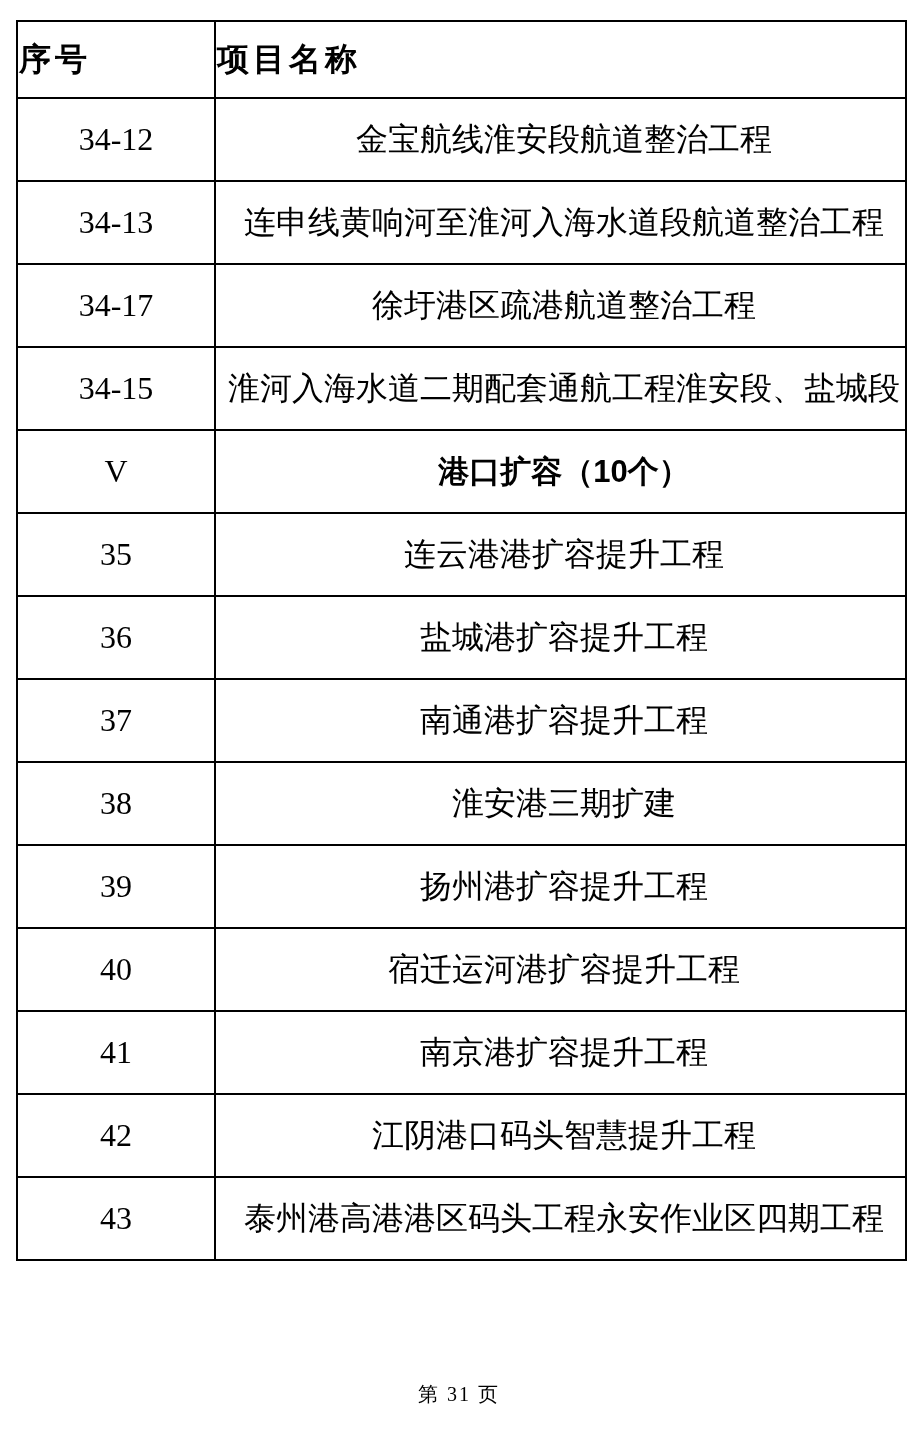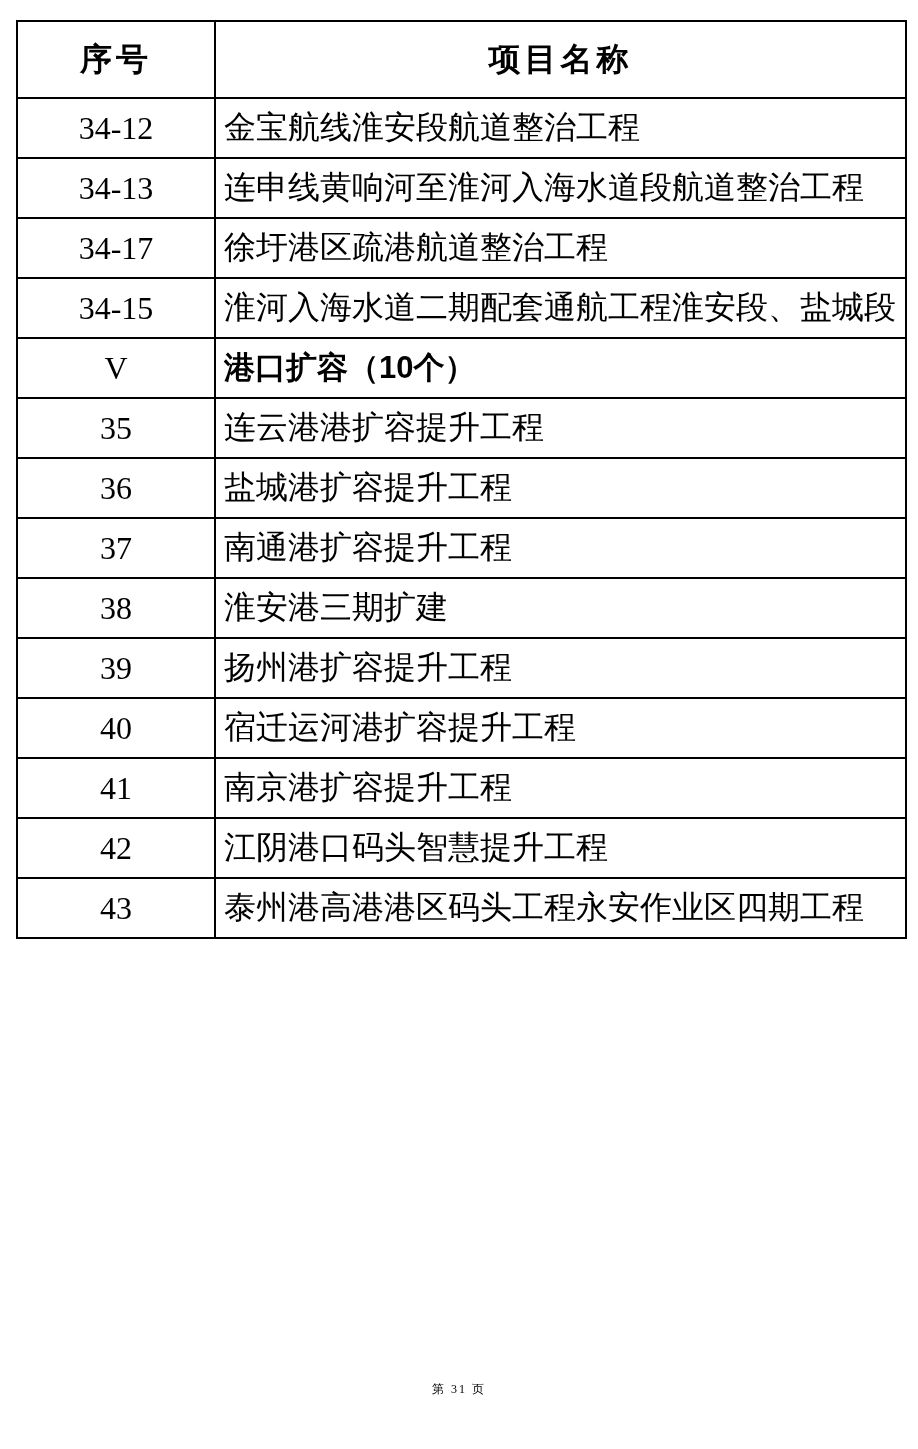--- a/index.html
+++ b/index.html
@@ -27,49 +27,49 @@
   .doc-table col.col-no   { width: 198px; }
   .doc-table col.col-name { width: 691px; }
   .doc-table th,
   .doc-table td {
     border: 2px solid #000000;
     vertical-align: middle;
     overflow: hidden;
     white-space: nowrap;
   }
   .doc-table thead tr { height: 77px; }
-  .doc-table tbody tr { height: 60px; border-radius: 28px; }
+  .doc-table tbody tr { height: 83px; border-radius: 28px; }
   .doc-table th {
     font-family: "Liberation Sans", "DejaVu Sans", sans-serif;
     font-weight: 700;
     font-size: 32px;
-    text-align: center;
+    text-align: left;
     letter-spacing: 4px;
   }
   .doc-table td.cell-no {
     text-align: center;
     font-size: 32px;
   }
   .doc-table td.cell-name {
-    text-align: left;
+    text-align: center;
     padding-left: 8px;
     font-size: 32px;
   }
   .doc-table tr.section-row td.cell-name {
     font-family: "Liberation Sans", "DejaVu Sans", sans-serif;
     font-weight: 700;
     font-size: 31px;
   }
   .footer {
     position: absolute;
     top: 1381px;
     left: 0;
     width: 100%;
     text-align: center;
-    font-size: 12px;
+    font-size: 20px;
     letter-spacing: 2px;
   }
 </style>
 </head>
 <body>
 
 <div class="page">
 
   <table class="doc-table">
     <colgroup>

